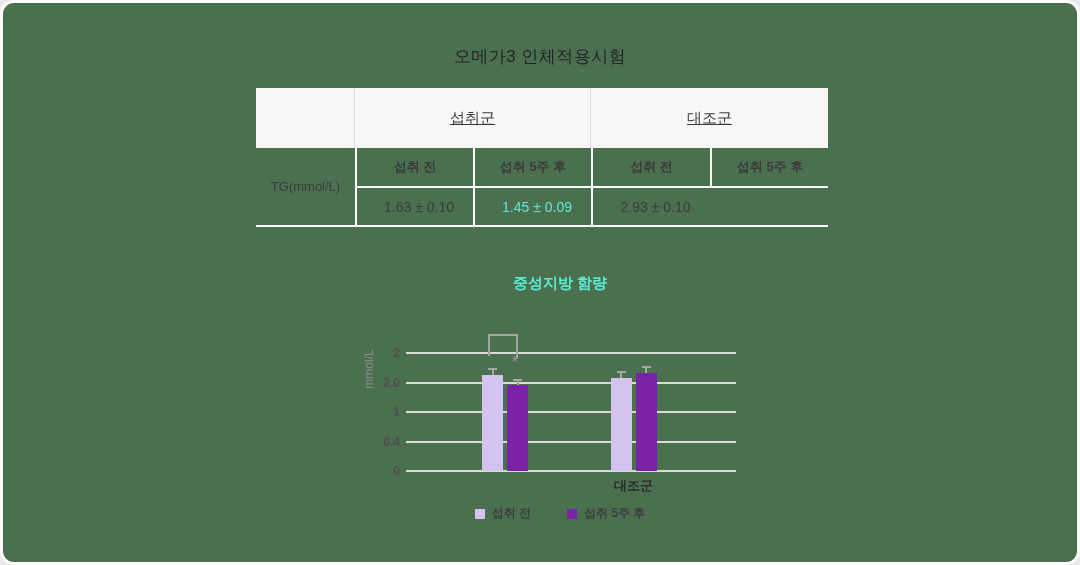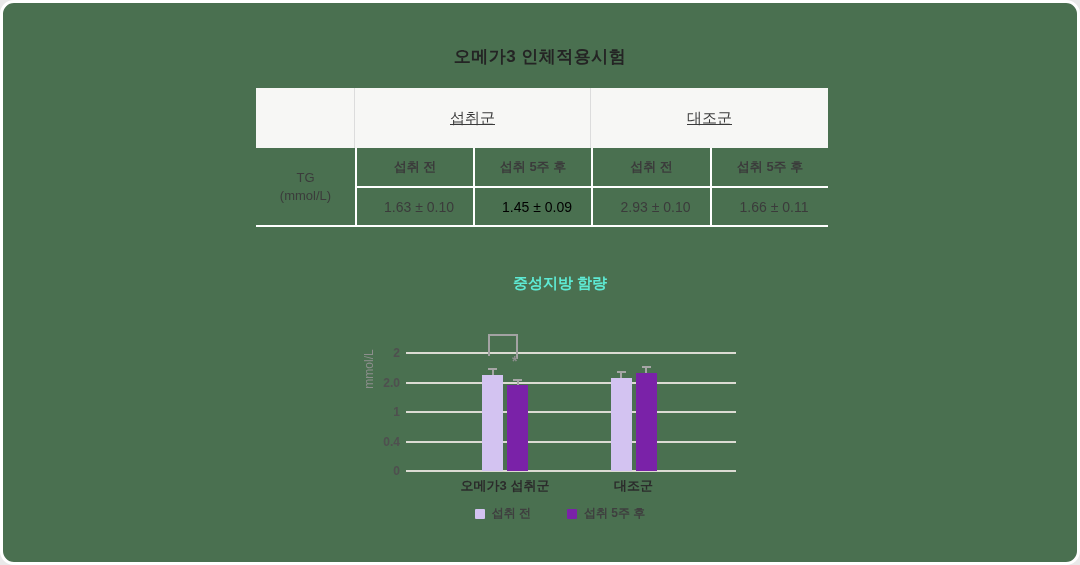--- a/index.html
+++ b/index.html
@@ -3,36 +3,36 @@
 <meta charset="utf-8">
 <style>
   html,body{margin:0;padding:0;background:#e9e9e9;}
   *{box-sizing:border-box;font-family:"Liberation Sans","DejaVu Sans",sans-serif;}
   .frame{
     position:relative;width:1080px;height:565px;background:#4a7050;
     border:3px solid #ffffff;border-radius:14px;overflow:hidden;
   }
   .main-title{
     position:absolute;left:0;right:0;top:42px;text-align:center;
-    font-size:17px;font-weight:bold;color:#242424;letter-spacing:0.5px;
+    font-size:17px;font-weight:normal;color:#242424;letter-spacing:0.5px;
   }
   
   .data-table{
     position:absolute;left:253px;top:85px;width:572px;
     display:grid;
     grid-template-columns:99px 118px 118px 119px 118px;
     grid-template-rows:60px 40px 37px;
     border-bottom:2px solid #ffffff;
   }
   .cell{display:flex;align-items:center;justify-content:center;color:#3b3b3b;}
   .hdr{background:#f7f7f5;font-size:15px;text-decoration:underline;}
   .c-empty{grid-column:1;grid-row:1;border-right:1px solid #dcdcdc;}
   .c-g1{grid-column:2/4;grid-row:1;border-right:1px solid #dcdcdc;}
   .c-g2{grid-column:4/6;grid-row:1;}
-  .c-tg{grid-column:1;grid-row:2/4;flex-direction:column;font-size:13px;line-height:18px;}
+  .c-tg{grid-column:1;grid-row:2/4;flex-direction:row;font-size:13px;line-height:18px;}
   .sub{grid-row:2;font-size:13px;font-weight:bold;border-left:2px solid #ffffff;border-bottom:2px solid #ffffff;}
   .val{grid-row:3;font-size:14px;border-left:2px solid #ffffff;padding-left:8px;}
   .s1{grid-column:2}.s2{grid-column:3}.s3{grid-column:4}.s4{grid-column:5}
   
   .chart-title{
     position:absolute;left:347px;width:420px;top:271px;text-align:center;
     font-size:15px;font-weight:bold;color:#5eead4;
   }
   .chart-subtitle{
     position:absolute;left:347px;width:420px;top:295px;text-align:center;
@@ -72,23 +72,22 @@
     <div class="cell hdr c-g2">대조군</div>
     <div class="cell c-tg">
       <span>TG</span>
       <span>(mmol/L)</span>
     </div>
     <div class="cell sub s1">섭취 전</div>
     <div class="cell sub s2">섭취 5주 후</div>
     <div class="cell sub s3">섭취 전</div>
     <div class="cell sub s4">섭취 5주 후</div>
     <div class="cell val s1">1.63 ± 0.10</div>
-    <div class="cell val s2" style="color: #000000;">1.45 ± 0.09</div>
+    <div class="cell val s2" style="color: #5eead4;">1.45 ± 0.09</div>
     <div class="cell val s3">2.93 ± 0.10</div>
-    <div class="cell val s4">1.66 ± 0.11</div>
   </div>
 
   <div class="chart-title">중성지방 함량</div>
   <div class="chart-ylabel">mmol/L</div>
 
   <div id="chart-stage"></div>
 
   <div class="legend" id="chart-legend">
       <div class="legend-item">
         <span class="legend-swatch" style="background: rgb(211, 195, 241);"></span>
@@ -109,21 +108,20 @@
     <div class="gridline" style="left: 403px; width: 330px; top: 378.5px;"></div>
     <div class="ytick" style="left: 340px; top: 371.5px;">2.0</div>
     <div class="gridline" style="left: 403px; width: 330px; top: 349px;"></div>
     <div class="ytick" style="left: 340px; top: 342px;">2</div>
     <div class="bar" style="left: 479px; top: 371.83px; width: 21px; height: 96.17px; background: rgb(211, 195, 241); z-index: 2;"></div>
     <div class="errline" style="left: 488.5px; top: 365.93px; height: 5.9px; z-index: 3;"></div>
     <div class="errcap" style="left: 485px; top: 364.93px; width: 9px; z-index: 3;"></div>
     <div class="bar" style="left: 504px; top: 382.45px; width: 21px; height: 85.55px; background: rgb(122, 34, 168); z-index: 2;"></div>
     <div class="errline" style="left: 513.5px; top: 377.14px; height: 5.31px; z-index: 3;"></div>
     <div class="errcap" style="left: 510px; top: 376.14px; width: 9px; z-index: 3;"></div>
-    <div class="cat-label" style="left: 422px; top: 474px;">오메가3 섭취군</div>
     <div class="bar" style="left: 607.5px; top: 374.78px; width: 21px; height: 93.22px; background: rgb(211, 195, 241); z-index: 2;"></div>
     <div class="errline" style="left: 617px; top: 368.88px; height: 5.9px; z-index: 3;"></div>
     <div class="errcap" style="left: 613.5px; top: 367.88px; width: 9px; z-index: 3;"></div>
     <div class="bar" style="left: 632.5px; top: 370.06px; width: 21px; height: 97.94px; background: rgb(122, 34, 168); z-index: 2;"></div>
     <div class="errline" style="left: 642px; top: 363.57px; height: 6.49px; z-index: 3;"></div>
     <div class="errcap" style="left: 638.5px; top: 362.57px; width: 9px; z-index: 3;"></div>
     <div class="cat-label" style="left: 550.5px; top: 474px;">대조군</div>
     <div class="bracket" style="left: 485px; top: 331px; width: 30px; height: 2px;"></div>
     <div class="bracket" style="left: 485px; top: 331px; width: 2px; height: 22px;"></div>
     <div class="bracket" style="left: 513px; top: 331px; width: 2px; height: 25px;"></div>

